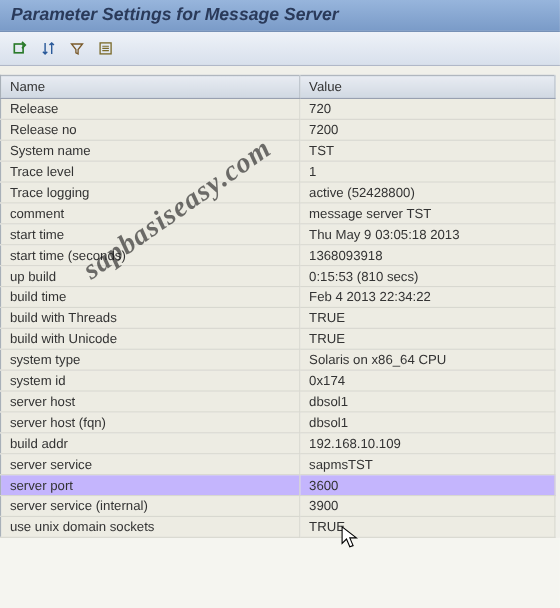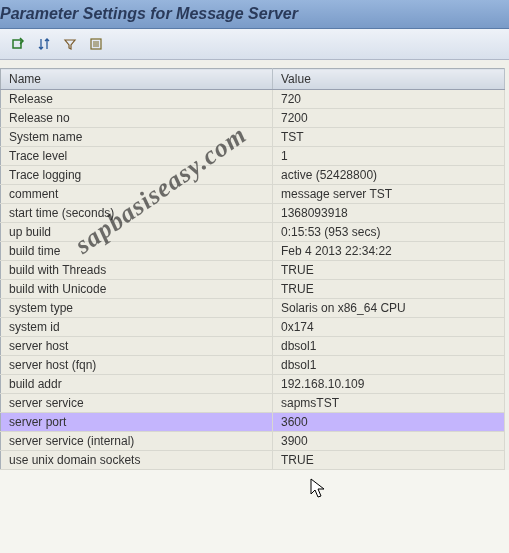--- a/index.html
+++ b/index.html
@@ -1,18 +1,18 @@
 <!DOCTYPE html>
 <html><head>
   <meta charset="utf-8">
   <style>
     * { box-sizing: border-box; margin: 0; padding: 0; }
     body { font-family: Arial, sans-serif; font-size: 12px; background: #f5f5f0; width: 509px; }
     .title-bar { background: linear-gradient(to bottom, #97b5dc, #7a9bc8); padding: 1px 0; border-bottom: 1px solid #5a7ba8; }
-    .title-bar h1 { font-size: 16px; font-style: italic; font-weight: bold; color: #2a3a5a; padding: 4px 0; }
+    .title-bar h1 { font-size: 16px; font-style: italic; font-weight: bold; color: #2a3a5a; padding: 4px 10px; }
     .toolbar { background: linear-gradient(to bottom, #eef2f8, #d8e0ec); padding: 6px 8px; border-bottom: 1px solid #b0b8c8; display: flex; gap: 6px; }
     .toolbar-btn { width: 20px; height: 18px; display: flex; align-items: center; justify-content: center; cursor: pointer; border: 1px solid transparent; border-radius: 2px; }
     .table-area { padding: 8px 4px 0 0; background: #f0f0ea; }
     table { width: 100%; border-collapse: collapse; border: 1px solid #a8b0b8; background: #fff; }
     thead th { background: linear-gradient(to bottom, #e8ecf2, #d0d8e2); text-align: left; font-weight: normal; color: #333; padding: 3px 8px; border-bottom: 1px solid #98a0b0; border-right: 1px solid #b8c0c8; }
     tbody td { padding: 2px 8px; border-bottom: 1px solid #d8d8d0; border-right: 1px solid #d8d8d0; color: #333; background: #edece3; height: 19px; }
     tbody td:first-child { width: 272px; }
     tbody tr.highlight td { background: #c4b5fd; font-weight: normal; }
     .watermark { position: absolute; left: 60px; top: 175px; transform: rotate(-35deg); font-family: "Times New Roman", serif; font-style: italic; font-weight: bold; font-size: 26px; color: rgba(20,20,20,0.6); pointer-events: none; letter-spacing: 1px; }
     .cursor-img { position: absolute; left: 310px; top: 478px; pointer-events: none; }
@@ -78,26 +78,30 @@
         </tr>
         <tr>
           <td>Trace logging</td>
           <td>active (52428800)</td>
         </tr>
         <tr>
           <td>comment</td>
           <td>message server TST</td>
         </tr>
         <tr>
+          <td>start time</td>
+          <td>Thu May  9 03:05:18 2013</td>
+        </tr>
+        <tr>
           <td>start time (seconds)</td>
           <td>1368093918</td>
         </tr>
         <tr>
           <td>up build</td>
-          <td>0:15:53 (953 secs)</td>
+          <td>0:15:53 (810 secs)</td>
         </tr>
         <tr>
           <td>build time</td>
           <td>Feb  4 2013 22:34:22</td>
         </tr>
         <tr>
           <td>build with Threads</td>
           <td>TRUE</td>
         </tr>
         <tr>

